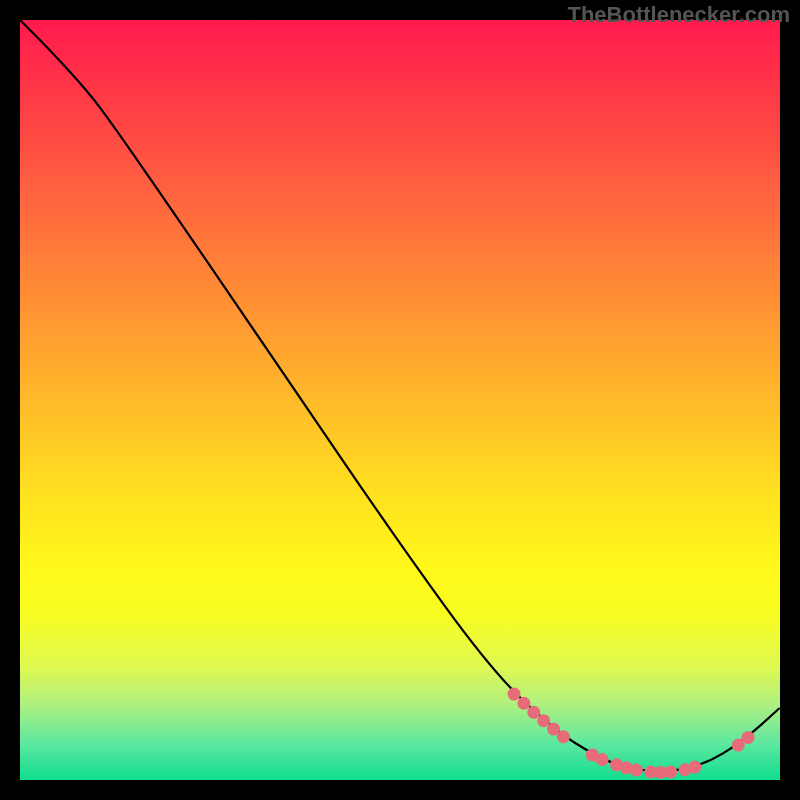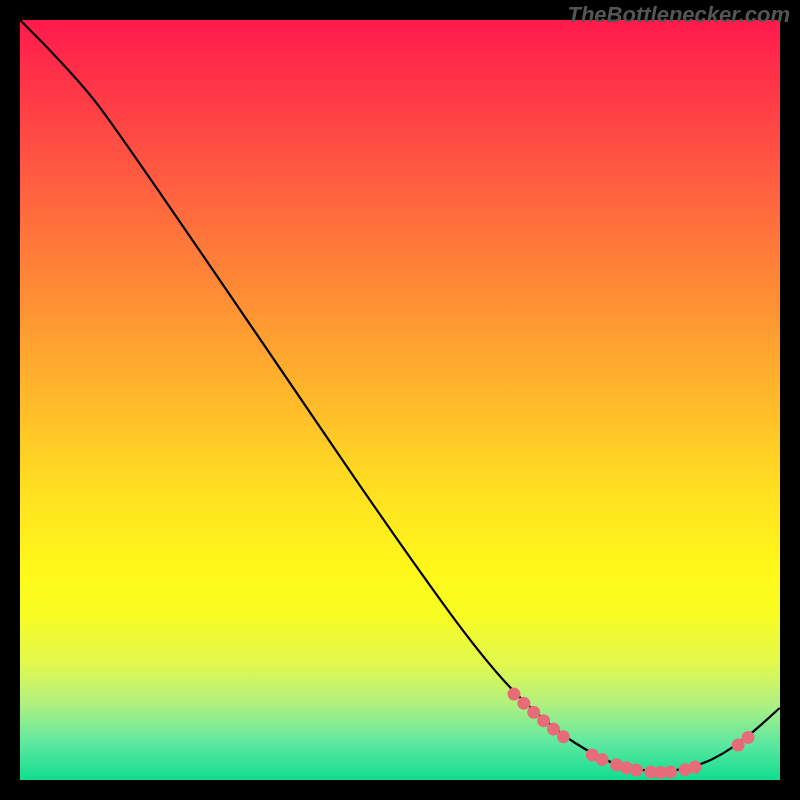--- a/index.html
+++ b/index.html
@@ -7,21 +7,20 @@
     width: 800px;
     height: 800px;
     background: #000;
     font-family: Arial, sans-serif;
     position: relative;
   }
   .chart-container {
     position: relative;
     width: 800px;
     height: 800px;
-    font-style: italic;
   }
   .attribution {
     position: absolute;
     top: 2px;
     right: 10px;
     font-size: 22px;
     font-weight: bold;
     color: #555;
     font-family: Arial, sans-serif;
     z-index: 10;

